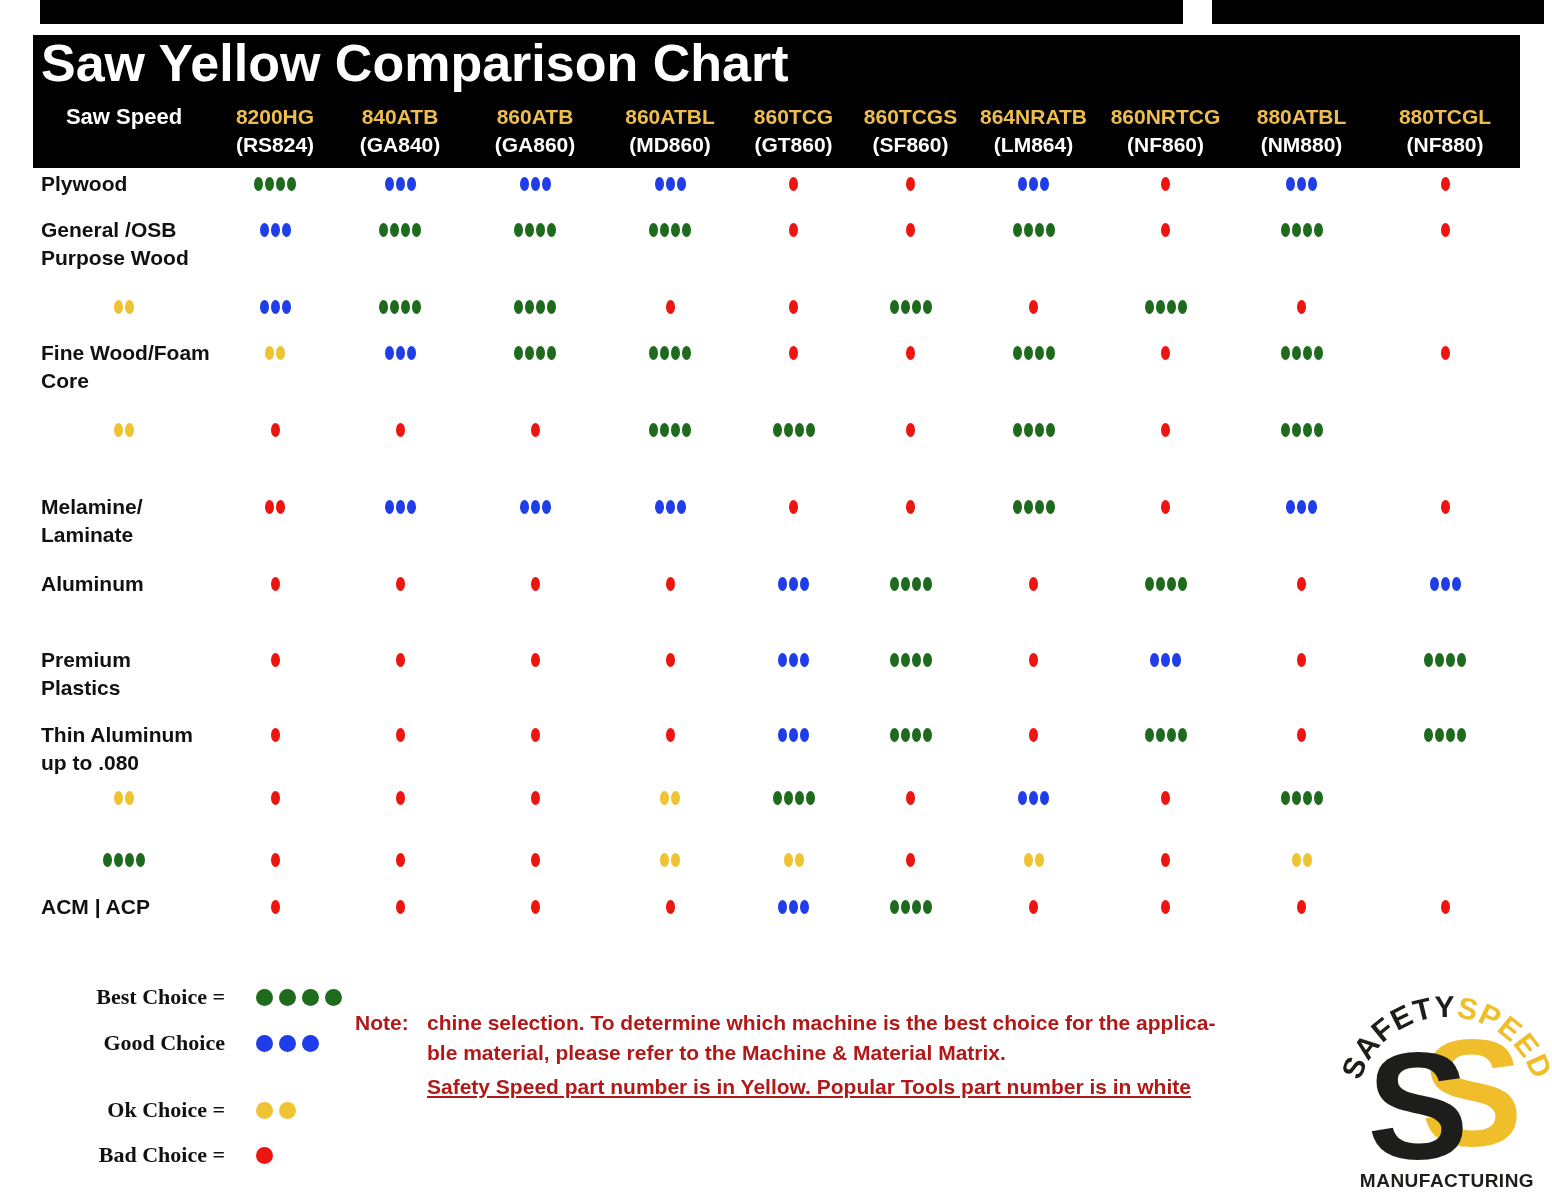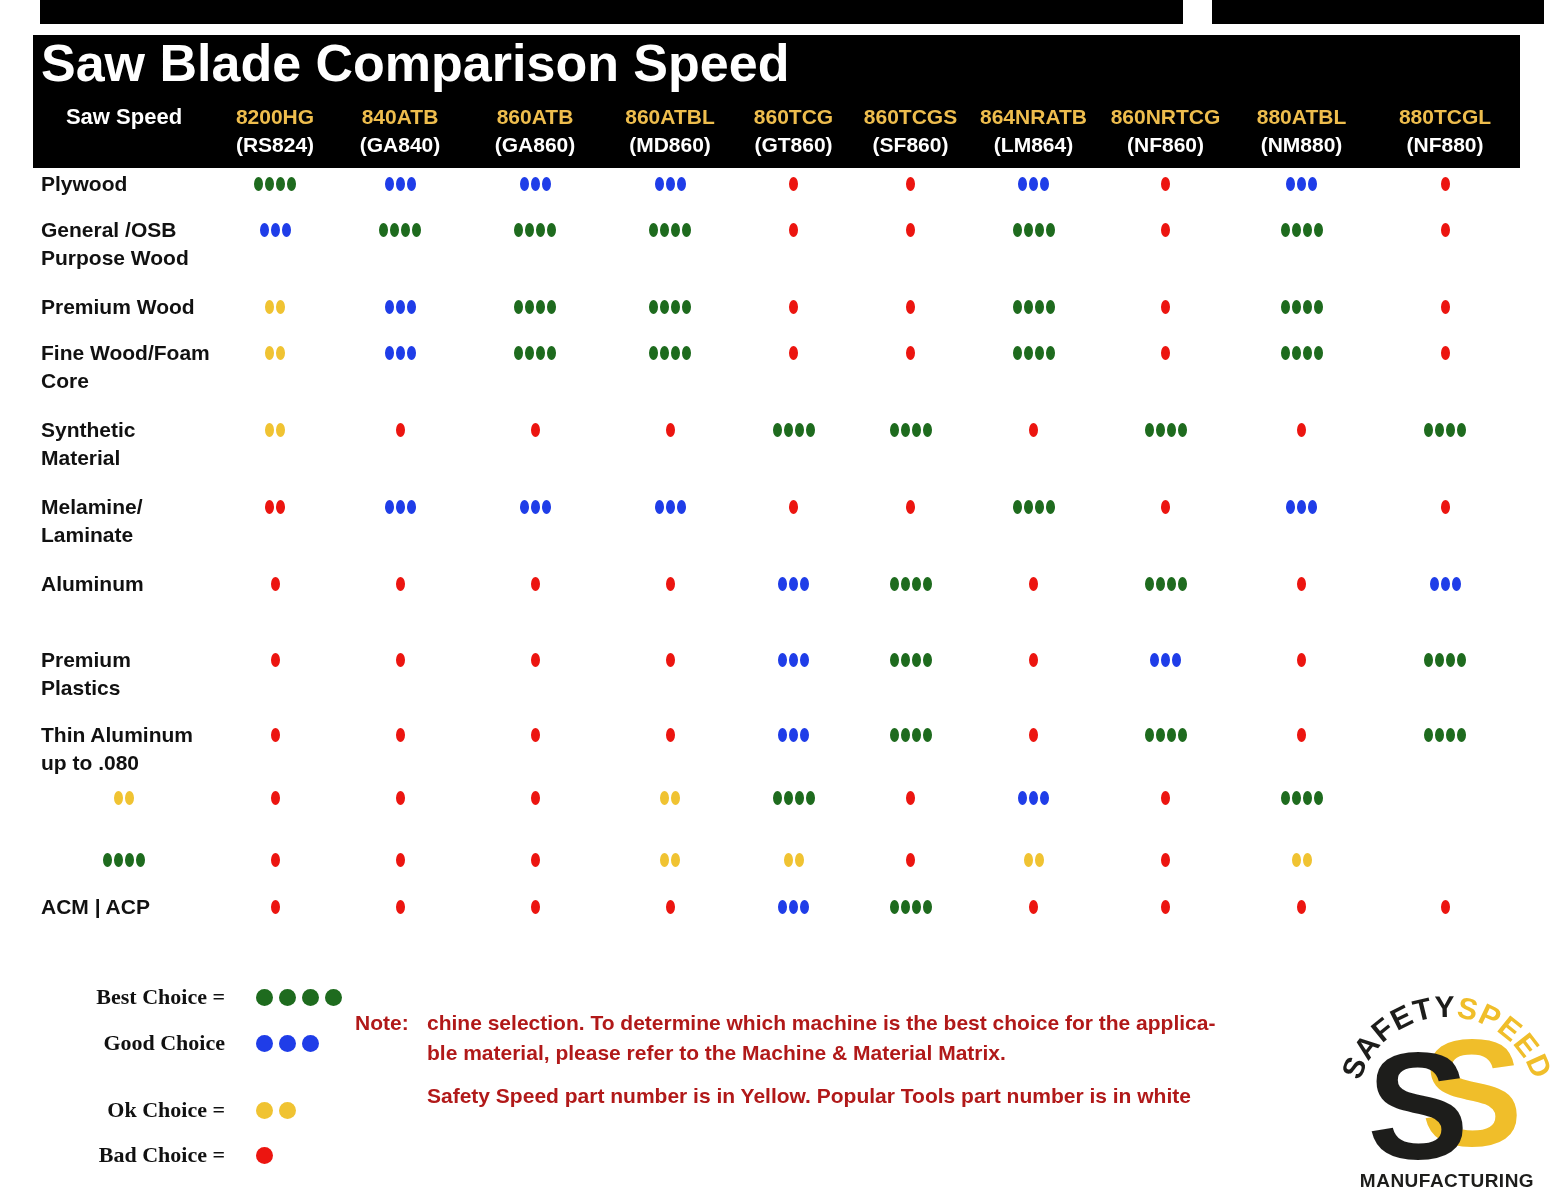--- a/index.html
+++ b/index.html
@@ -34,36 +34,36 @@
   .lrow{position:absolute;left:0;display:flex;align-items:center;height:30px;}
   .lrow:nth-child(1){top:2px}.lrow:nth-child(2){top:48px}.lrow:nth-child(3){top:115px}.lrow:nth-child(4){top:160px}
   .llabel{width:185px;text-align:right;font-size:22px;font-weight:bold;color:#111;}
   .ldots{margin-left:28px;display:flex;align-items:center;}
   .ldot{width:17px;height:17px;border-radius:50%;margin:0 3px;}
 
   
   #note{position:absolute;left:355px;top:1008px;width:985px;color:#b11919;font-weight:bold;font-size:21px;line-height:30px;}
   #note .note-row{display:flex;}
   .note-prefix{width:72px;flex:0 0 72px;}
-  .note-second{margin-left:72px;margin-top:13px;}
+  .note-second{margin-left:72px;margin-top:4px;text-decoration:underline;}
 
   
   #logo{position:absolute;left:1342px;top:983px;}
   #logo text{font-family:"Liberation Sans", sans-serif;}
 </style>
 </head>
 <body>
 
 <div id="page">
 
   <div class="strip" style="left:40px;width:1143px;"></div>
   <div class="strip" style="left:1212px;width:332px;"></div>
 
   <div id="header-block">
-    <div id="page-title">Saw Blade Comparison Speed</div>
+    <div id="page-title">Saw Yellow Comparison Chart</div>
     <div id="header-grid" class="grid">
       <div class="corner">Saw Speed</div>
 
     <div class="hcell">
           <div class="model">8200HG</div>
           <div class="part">(RS824)</div>
         </div>
         <div class="hcell">
           <div class="model">840ATB</div>
           <div class="part">(GA840)</div>
@@ -236,21 +236,20 @@
             <span class="dot" style="background: rgb(30, 107, 30);"></span>
           </div>
         </div>
         <div class="cell">
           <div class="dots">
             <span class="dot" style="background: rgb(236, 21, 16);"></span>
           </div>
         </div>
       </div>
       <div class="row">
-        <div class="mat">Premium Wood</div>
         <div class="cell">
           <div class="dots">
             <span class="dot" style="background: rgb(240, 195, 50);"></span>
             <span class="dot" style="background: rgb(240, 195, 50);"></span>
           </div>
         </div>
         <div class="cell">
           <div class="dots">
             <span class="dot" style="background: rgb(31, 61, 232);"></span>
             <span class="dot" style="background: rgb(31, 61, 232);"></span>
@@ -373,22 +372,20 @@
             <span class="dot" style="background: rgb(30, 107, 30);"></span>
           </div>
         </div>
         <div class="cell">
           <div class="dots">
             <span class="dot" style="background: rgb(236, 21, 16);"></span>
           </div>
         </div>
       </div>
       <div class="row">
-        <div class="mat">Synthetic
-Material</div>
         <div class="cell">
           <div class="dots">
             <span class="dot" style="background: rgb(240, 195, 50);"></span>
             <span class="dot" style="background: rgb(240, 195, 50);"></span>
           </div>
         </div>
         <div class="cell">
           <div class="dots">
             <span class="dot" style="background: rgb(236, 21, 16);"></span>
           </div>

